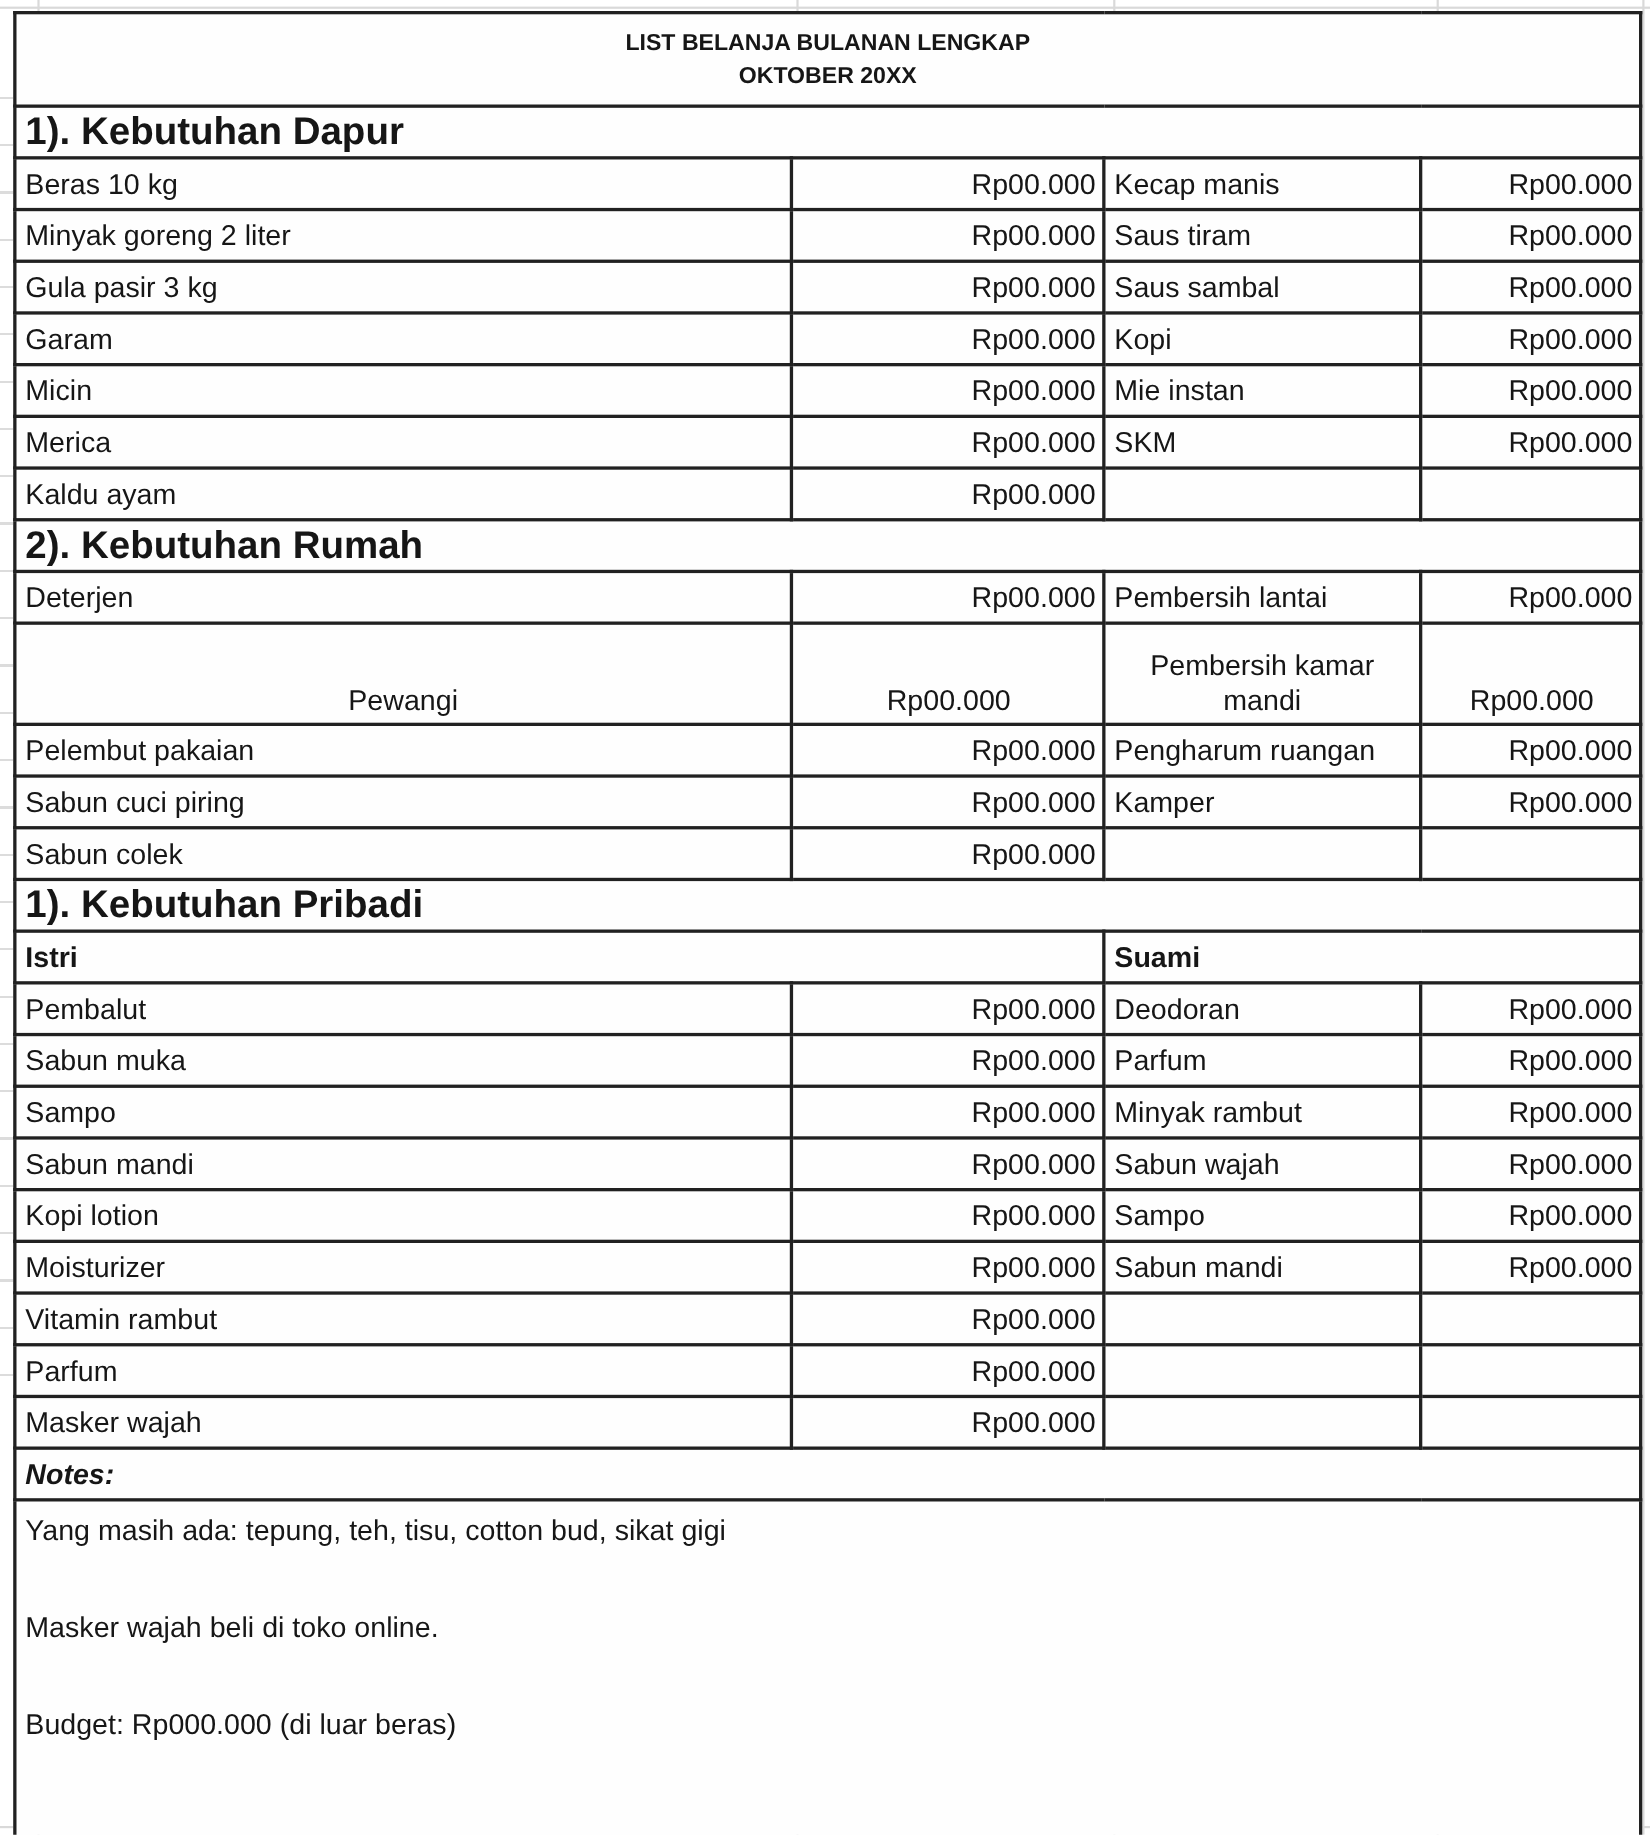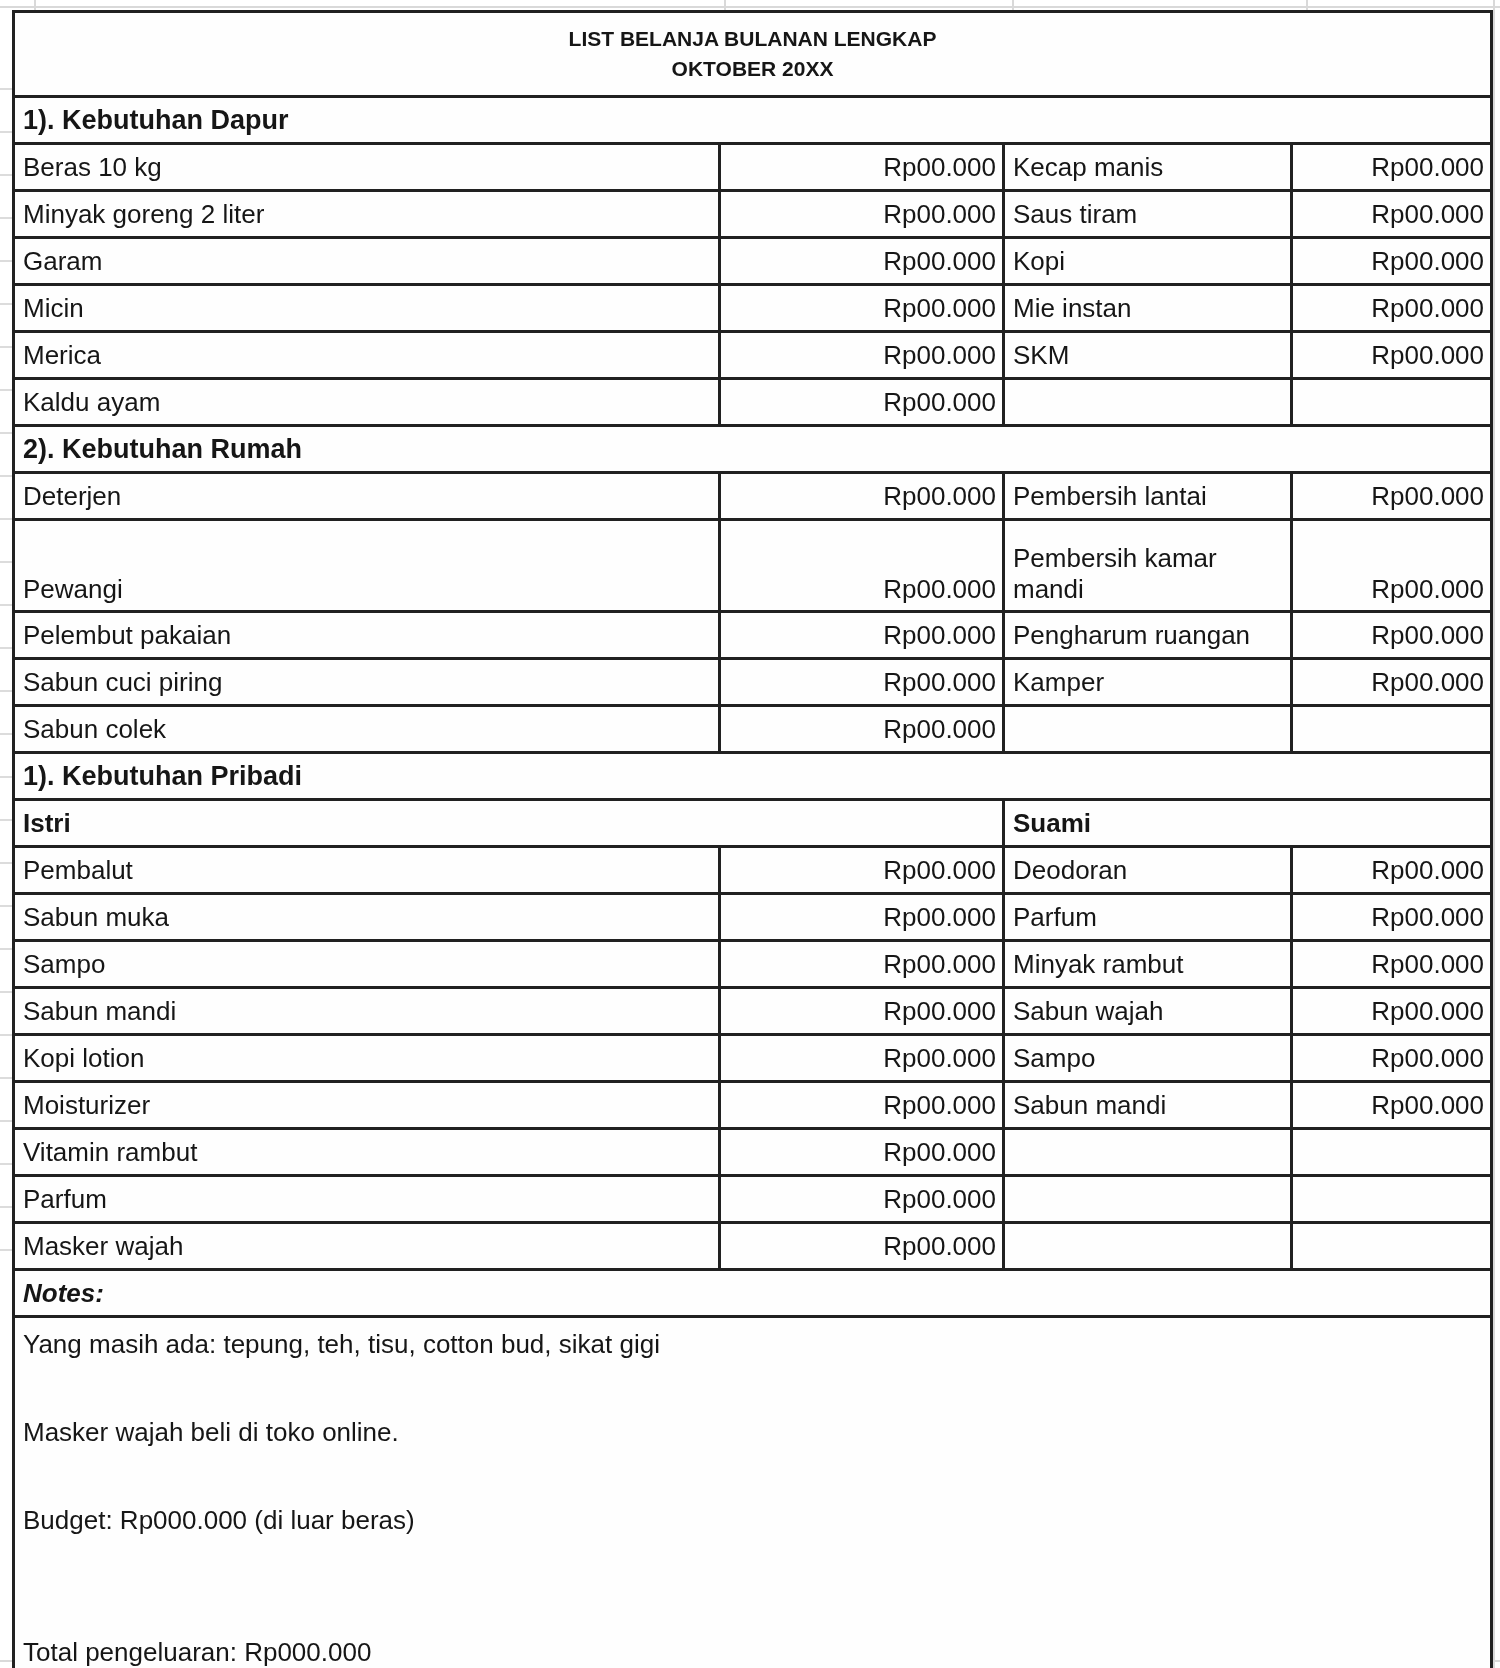--- a/index.html
+++ b/index.html
@@ -33,24 +33,24 @@
   }
   td.title {
     height:78px;
     text-align:center;
     font-weight:bold;
     font-size:21px;
     line-height:1.42;
   }
   td.sec {
     font-weight:bold;
-    font-size:27px;
+    font-size:35px;
   }
   td.c2, td.c4 { text-align:right; padding-right:6px; }
-  tr.tall td { height:82px; vertical-align:bottom; padding-bottom:5px; }
+  tr.tall td { height:82px; vertical-align:bottom; padding-bottom:5px;text-align:center; }
   td.subhead { font-weight:bold; }
   td.notes-label { font-weight:bold; font-style:italic; }
   td.notes-body {
     height:356px;
     vertical-align:top;
     white-space:pre-line;
     line-height:44px;
     padding-top:4px;
   }
 </style>
@@ -96,20 +96,26 @@
     <td class="c3">Kecap manis</td>
     <td class="c4">Rp00.000</td>
   </tr>
   <tr>
     <td class="c1">Minyak goreng 2 liter</td>
     <td class="c2">Rp00.000</td>
     <td class="c3">Saus tiram</td>
     <td class="c4">Rp00.000</td>
   </tr>
   <tr>
+    <td class="c1">Gula pasir 3 kg</td>
+    <td class="c2">Rp00.000</td>
+    <td class="c3">Saus sambal</td>
+    <td class="c4">Rp00.000</td>
+  </tr>
+  <tr>
     <td class="c1">Garam</td>
     <td class="c2">Rp00.000</td>
     <td class="c3">Kopi</td>
     <td class="c4">Rp00.000</td>
   </tr>
   <tr>
     <td class="c1">Micin</td>
     <td class="c2">Rp00.000</td>
     <td class="c3">Mie instan</td>
     <td class="c4">Rp00.000</td>

